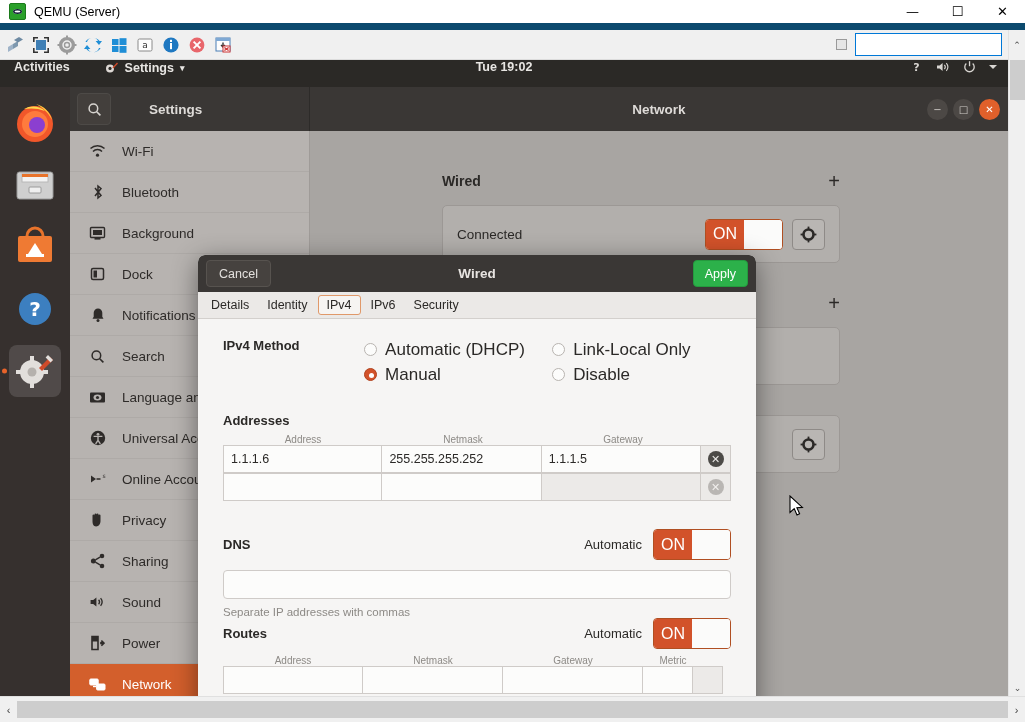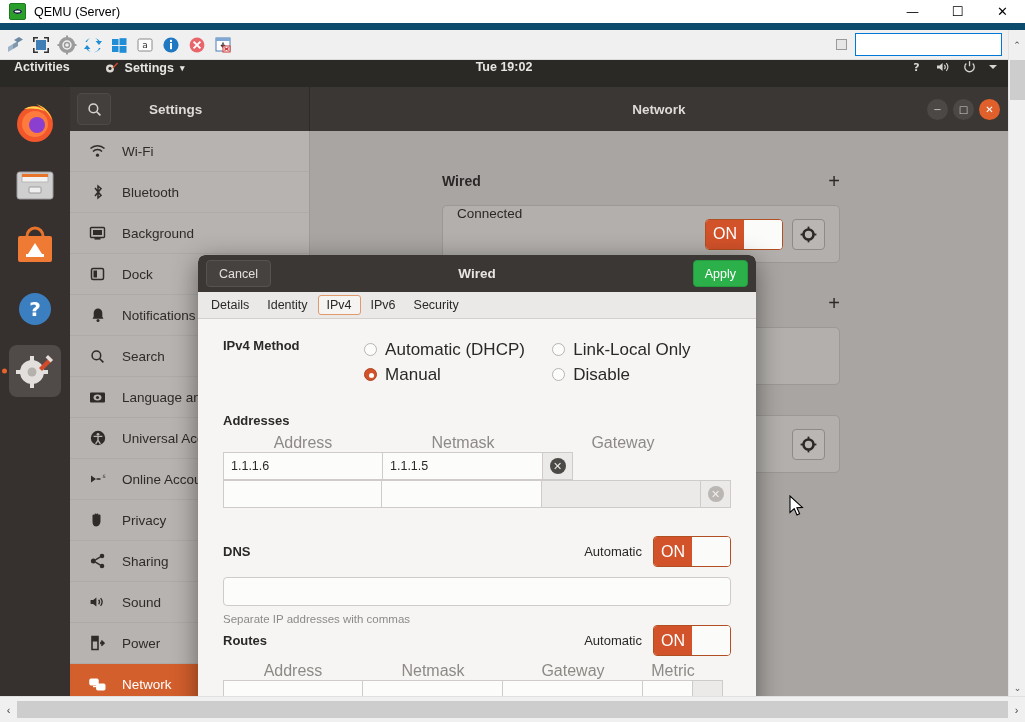--- a/index.html
+++ b/index.html
@@ -176,21 +176,21 @@
   .net-panel { padding: 40px 0 0 0; }
   .net-section { width: 398px; margin-left: 132px; }
   .net-head {
     display: flex; align-items: center; justify-content: space-between;
     margin-bottom: 14px;
   }
   .net-head h3 { font-size: 14px; color: #2b2927; font-weight: bold; }
   .plus { font-size: 20px; color: #2b2927; line-height: 1; }
   .net-card {
     background: #b2afac; border: 1px solid #9c9895; border-radius: 5px;
-    height: 58px; display: flex; padding: 0 14px;
+    height: 58px; display: flex; align-items: center; padding: 0 14px;
   }
   .net-card .label { font-size: 13.5px; color: #2b2927; }
   .net-card .right { margin-left: auto; display: flex; align-items: center; gap: 9px; }
   .gear-btn {
     width: 33px; height: 31px; border: 1px solid #8e8a87; border-radius: 4px;
     background: #b9b6b3; display: flex; align-items: center; justify-content: center;
   }
 
   
   .toggle {
@@ -251,21 +251,21 @@
   .radio.on { background: #d2522a; border-color: #b2431f; }
   .radio.on::after {
     content: ""; position: absolute; left: 4px; top: 4px; width: 5px; height: 5px;
     border-radius: 50%; background: #ffffff;
   }
   .radio-label { font-size: 17px; color: #2b2927; }
 
   .sec-title { font-size: 13px; font-weight: bold; color: #2b2927; }
   .sec-row { display: flex; align-items: center; justify-content: space-between; }
 
-  .col-heads { display: flex; font-size: 16px; color: #8d8a86; margin-top: 6px; }
+  .col-heads { display: flex; font-size: 10px; color: #8d8a86; margin-top: 6px; }
   .col-heads span { text-align: center; }
 
   .grid-row { display: flex; align-items: stretch; }
   .cell {
     height: 28px; background: #fcfcfb; border: 1px solid #cfcbc8;
     font-size: 12.5px; color: #2b2927; display: flex; align-items: center;
     padding-left: 7px;
   }
   .cell + .cell { border-left: none; }
   .del-btn {
@@ -734,20 +734,21 @@
 
         <div style="margin-top:26px;">
           <div class="sec-title">Addresses</div>
           <div class="col-heads">
             <span style="width:160px;">Address</span>
             <span style="width:160px;">Netmask</span>
             <span style="width:160px;">Gateway</span>
           </div>
           <div class="grid-row">
             <span class="cell" style="width:160px;">1.1.1.6</span>
+            <span class="cell" style="width:160px;">255.255.255.252</span>
             <span class="cell" style="width:160px;">1.1.1.5</span>
             <span class="del-btn">
               <span class="del-circle">✕</span>
             </span>
           </div>
           <div class="grid-row">
             <span class="cell" style="width:160px;"></span>
             <span class="cell" style="width:160px;"></span>
             <span class="cell" style="width:160px;background:#eceae8;"></span>
             <span class="del-btn">

